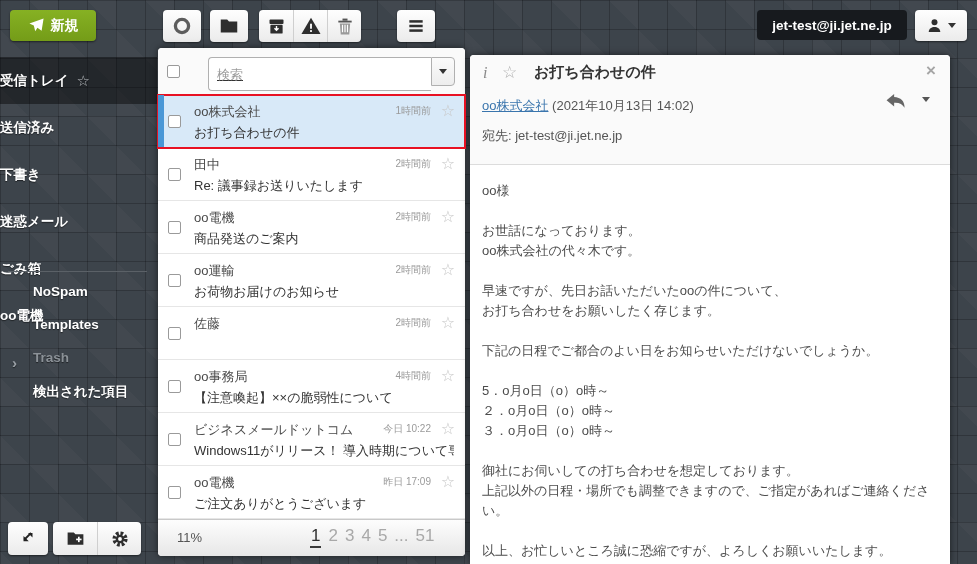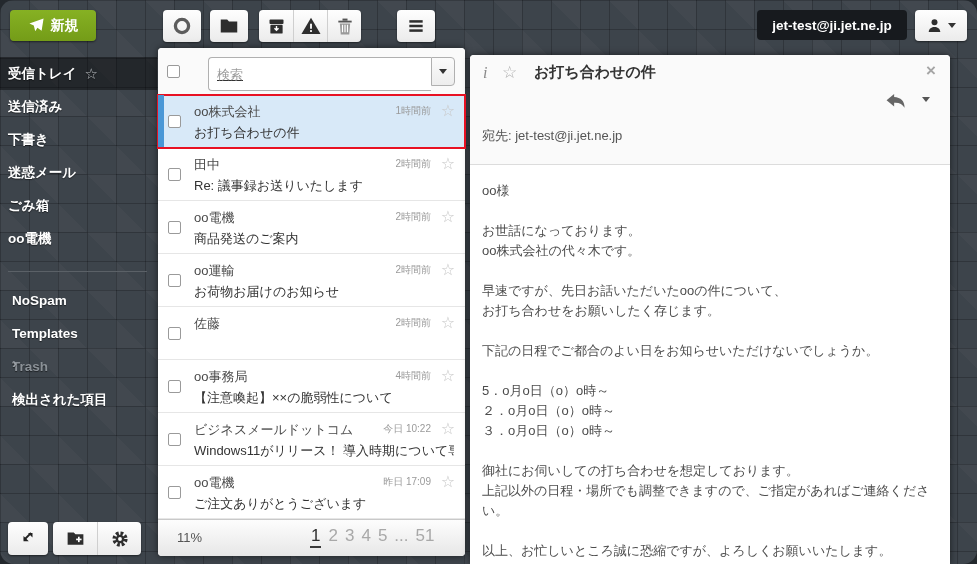--- a/index.html
+++ b/index.html
@@ -6,21 +6,20 @@
   html,body { background:#23282d; }
   #app {
     position:relative; width:977px; height:564px; overflow:hidden;
     font-family:"Liberation Sans","DejaVu Sans",sans-serif;
     background-color:#3d444b;
     background-image:
       linear-gradient(45deg, rgba(255,255,255,.025) 25%, transparent 25%, transparent 75%, rgba(255,255,255,.025) 75%),
       linear-gradient(rgba(0,0,0,.22) 1px, transparent 1px),
       linear-gradient(90deg, rgba(0,0,0,.22) 1px, transparent 1px);
     background-size:58px 58px, 29px 29px, 29px 29px;
-    border-radius:14px;
   }
   
   .compose-btn {
     position:absolute; left:10px; top:10px; width:86px; height:31px;
     background:linear-gradient(#86b123,#749c18); border:0; border-radius:4px;
     color:#fff; font-weight:bold; font-size:14px; display:flex; align-items:center;
     justify-content:center; gap:6px; cursor:pointer; box-shadow:0 1px 2px rgba(0,0,0,.5);
   }
   .tb-btn {
     position:absolute; top:10px; height:32px; width:38px;
@@ -43,30 +42,30 @@
   }
   .user-btn {
     position:absolute; left:915px; top:10px; width:52px; height:31px;
     background:linear-gradient(#fefefe,#ebebeb); border:0; border-radius:4px;
     box-shadow:0 1px 2px rgba(0,0,0,.5); display:flex; align-items:center; justify-content:center; gap:5px; cursor:pointer;
   }
   .caret { width:0; height:0; border-left:4px solid transparent; border-right:4px solid transparent; border-top:5px solid #333; }
   
   .folder-list { position:absolute; left:0; top:57px; width:157px; }
   .folder-item {
-    height:33px; display:flex; align-items:center; padding-left:8px; gap:8px;
+    height:47px; display:flex; align-items:center; gap:8px;
     color:#fff; font-weight:bold; font-size:13.5px; cursor:pointer;
     text-shadow:0 1px 1px rgba(0,0,0,.5);
   }
   .folder-item.selected { background:rgba(0,0,0,.42); }
   .folder-item .fstar { color:#b9bdc1; font-size:15px; font-weight:normal; }
   .side-divider { position:absolute; left:8px; top:271px; width:139px; height:1px; background:#5b6167; }
   .extra-list { position:absolute; left:0; top:284px; width:157px; }
   .extra-item {
-    height:33px; display:flex; align-items:center; padding-left:12px;
+    height:33px; display:flex; align-items:flex-start; padding-left:33px;
     color:#fff; font-weight:bold; font-size:13.5px; cursor:pointer; position:relative;
     text-shadow:0 1px 1px rgba(0,0,0,.5);
   }
   .extra-item.muted { color:#8b9197; }
   .extra-item .exp-arrow { position:absolute; left:12px; top:4px; color:#9aa0a6; font-size:15px; font-weight:bold; }
   .side-bottom-btn {
     position:absolute; top:522px; height:33px; background:linear-gradient(#fefefe,#ebebeb);
     border:0; border-radius:4px; box-shadow:0 1px 2px rgba(0,0,0,.5);
     display:flex; align-items:center; justify-content:center; cursor:pointer;
   }
@@ -343,20 +342,24 @@
         </div>
     </div>
   </section>
 
   <section class="read-panel">
     <div class="read-header">
       <span class="info-i">i</span>
       <span class="read-star">☆</span>
       <span class="read-subject">お打ち合わせの件</span>
       <span class="read-close">×</span>
+      <div class="from-line">
+        <a class="sender-link">oo株式会社</a>
+        <span>(2021年10月13日 14:02)</span>
+      </div>
       <button class="reply-btn">
         <svg width="23" height="17" viewBox="0 0 24 18">
             <path d="M9.5 1L1.5 7.6l8 6.6v-3.9c5.4-.4 9 1.6 11 5.4.3-6.9-4.1-11-11-11.4V1z" fill="#666"></path>
           </svg>
       </button>
       <span class="reply-caret"><span class="caret"></span></span>
       <div class="to-line">宛先: jet-test@ji.jet.ne.jp</div>
     </div>
     <div class="read-body">oo様
 

